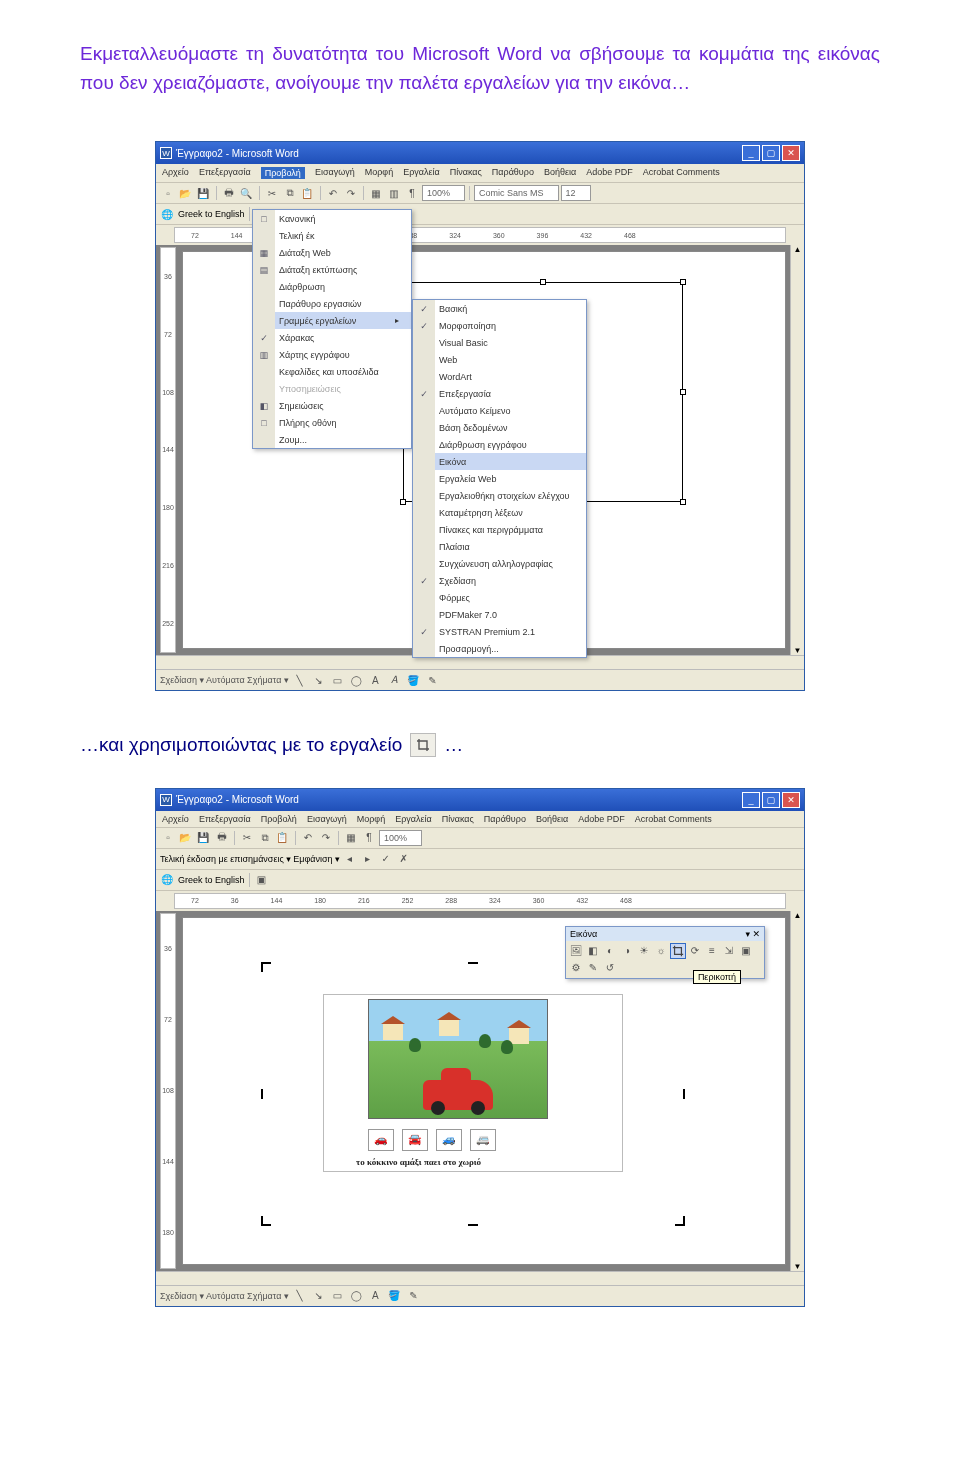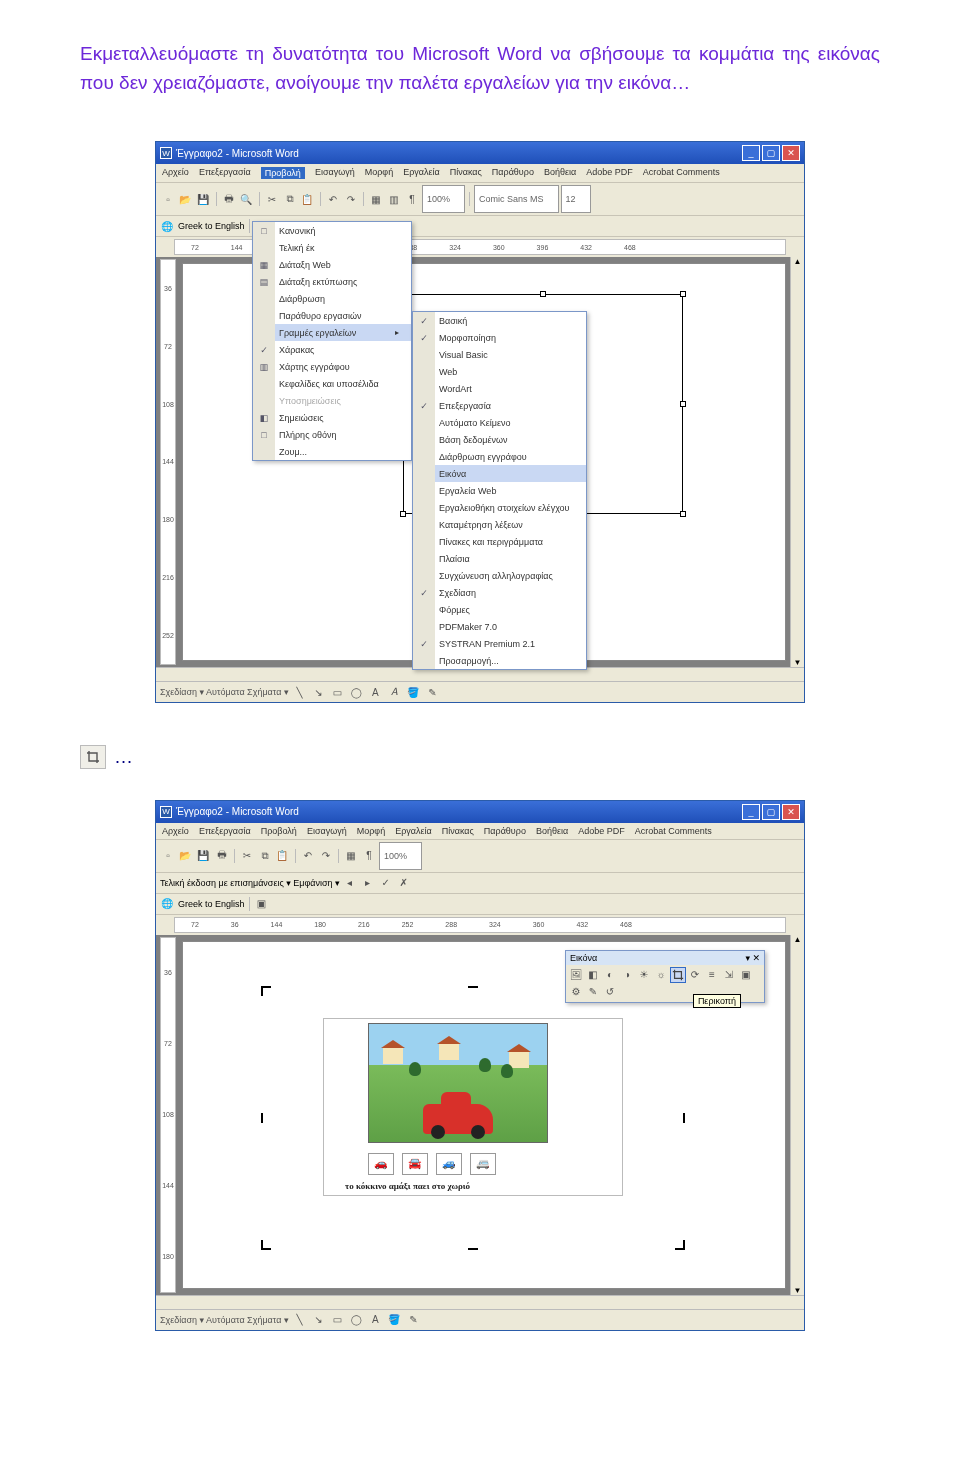--- a/index.html
+++ b/index.html
@@ -79,21 +79,21 @@
     display: flex;
     align-items: center;
     gap: 2px;
     padding: 2px 4px;
     background: #ece9d8;
     border-bottom: 1px solid #c8c4b6;
     font-size: 9px;
   }
   .tb-btn { width: 16px; height: 16px; border: 1px solid transparent; display: inline-flex; align-items: center; justify-content: center; color: #555; font-size: 10px; }
   .tb-sep { width: 1px; height: 14px; background: #bbb; margin: 0 2px; }
-  .tb-field { border: 1px solid #999; background: #fff; padding: 1px 14px 1px 4px; font-size: 9px; height: 28px; display: inline-flex; align-items: center; color: #666; }
+  .tb-field { border: 1px solid #999; background: #fff; padding: 1px 14px 1px 4px; font-size: 9px; height: 16px; display: inline-flex; align-items: center; color: #666; }
   .ruler-h {
     height: 16px;
     background: #fff;
     border: 1px solid #bbb;
     margin: 2px 18px;
     font-size: 7px;
     position: relative;
     overflow: hidden;
     display: flex;
     align-items: center;
@@ -498,20 +498,21 @@
     <div class="tb-btn">◯</div>
     <div class="tb-btn">A</div>
     <div class="tb-btn">𝐴</div>
     <div class="tb-btn">🪣</div>
     <div class="tb-btn">✎</div>
   </div>
 
 </div>
 
 <p class="para-inline">
+  <span>…και χρησιμοποιώντας με το εργαλείο</span>
   <span class="tool-icon">
     <svg width="14" height="14" viewBox="0 0 14 14">
       <path d="M3 1 L3 11 L13 11 M1 3 L11 3 L11 13" stroke="#555" stroke-width="1.4" fill="none"></path>
     </svg>
   </span>
   <span>…</span>
 </p>
 
 <div class="word-window">
 
@@ -618,21 +619,21 @@
           <div class="tree" style="top:34px; left:110px;"></div>
           <div class="tree" style="top:40px; right:34px;"></div>
           <div class="car"></div>
         </div>
         <div class="thumb-row" style="position:relative; margin:10px 0 6px 40px;">
           <div class="thumb" style="color:#d8302a">🚗</div>
           <div class="thumb">🚘</div>
           <div class="thumb">🚙</div>
           <div class="thumb">🚐</div>
         </div>
-        <div class="caption-text" style="position:relative; margin-left:17px;">το κόκκινο αμάξι παει στο χωριό</div>
+        <div class="caption-text" style="position:relative; margin-left:28px;">το κόκκινο αμάξι παει στο χωριό</div>
       </div>
 
       <div class="pic-toolbar" style="top:8px; right:20px;">
         <div class="pt-title">
           <span>Εικόνα</span>
           <span style="font-size:9px">▾ ✕</span>
         </div>
         <div class="pt-body">
           <div class="tb-btn">🖼</div>
           <div class="tb-btn">◧</div>

